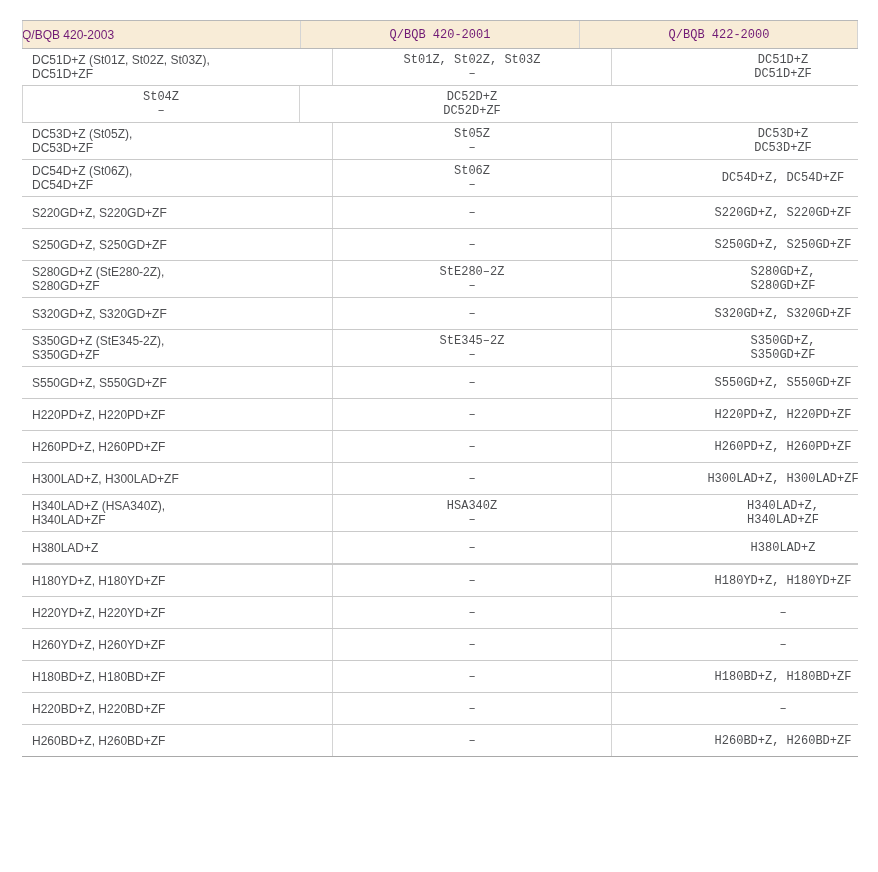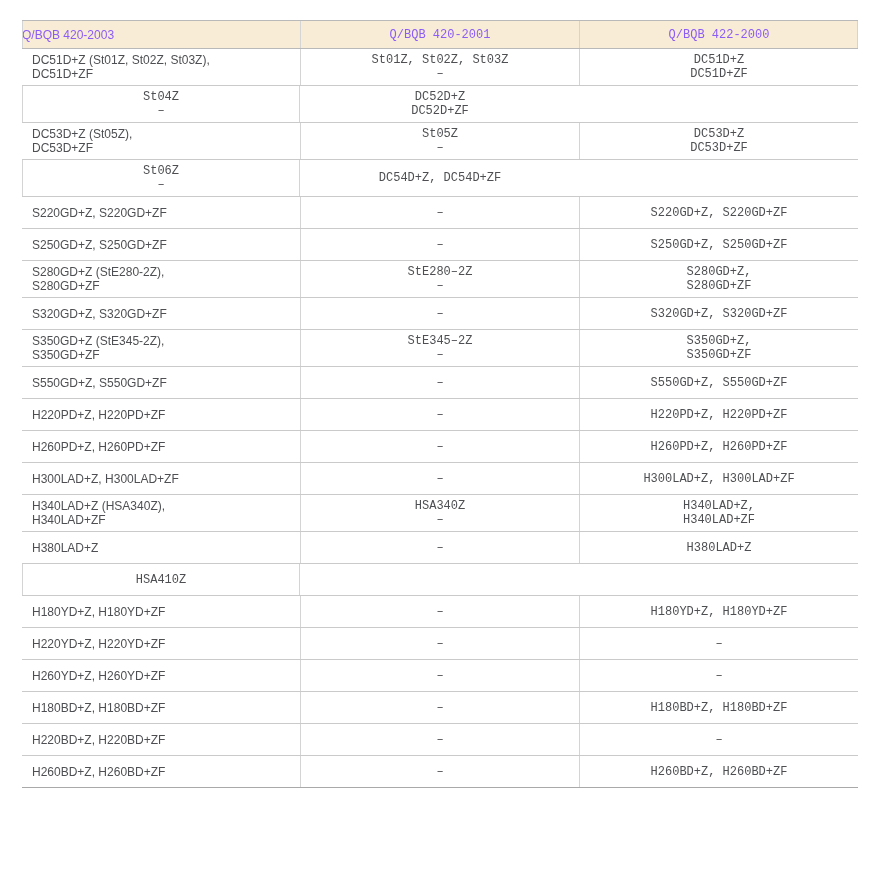--- a/index.html
+++ b/index.html
@@ -62,24 +62,25 @@
     top: 0;
     bottom: 0;
     width: 1px;
     background: var(--vline, #d4d4d4);
   }
   .header-row::before { left: 0; }
   .header-row::after { right: 0; }
   .header-row .cell {
     min-height: 27px;
     padding: 2px 0;
-    color: #8b5cf6;
+    color: #701a75;
   }
   .data-row {
     border-bottom: 1px solid var(--row-line, #cacaca);
+    gap: 32px;
   }
   #table-body .data-row:last-child {
     border-bottom: 1px solid var(--bottom-border, #a9a9a9);
   }
   .line {
     display: block;
     white-space: nowrap;
   }
 </style>
 </head>
@@ -130,20 +131,24 @@
         <div class="cell c2">
           <span class="line">St05Z</span>
           <span class="line">–</span>
         </div>
         <div class="cell c3">
           <span class="line">DC53D+Z</span>
           <span class="line">DC53D+ZF</span>
         </div>
       </div>
       <div class="trow data-row">
+        <div class="cell c1">
+          <span class="line">DC54D+Z (St06Z),</span>
+          <span class="line">DC54D+ZF</span>
+        </div>
         <div class="cell c2">
           <span class="line">St06Z</span>
           <span class="line">–</span>
         </div>
         <div class="cell c3">
           <span class="line">DC54D+Z, DC54D+ZF</span>
         </div>
       </div>
       <div class="trow data-row">
         <div class="cell c1">
@@ -269,23 +274,20 @@
           <span class="line">H380LAD+Z</span>
         </div>
         <div class="cell c2">
           <span class="line">–</span>
         </div>
         <div class="cell c3">
           <span class="line">H380LAD+Z</span>
         </div>
       </div>
       <div class="trow data-row">
-        <div class="cell c2">
-          <span class="line">HSA410Z</span>
-        </div>
       </div>
       <div class="trow data-row">
         <div class="cell c1">
           <span class="line">H180YD+Z, H180YD+ZF</span>
         </div>
         <div class="cell c2">
           <span class="line">–</span>
         </div>
         <div class="cell c3">
           <span class="line">H180YD+Z, H180YD+ZF</span>

